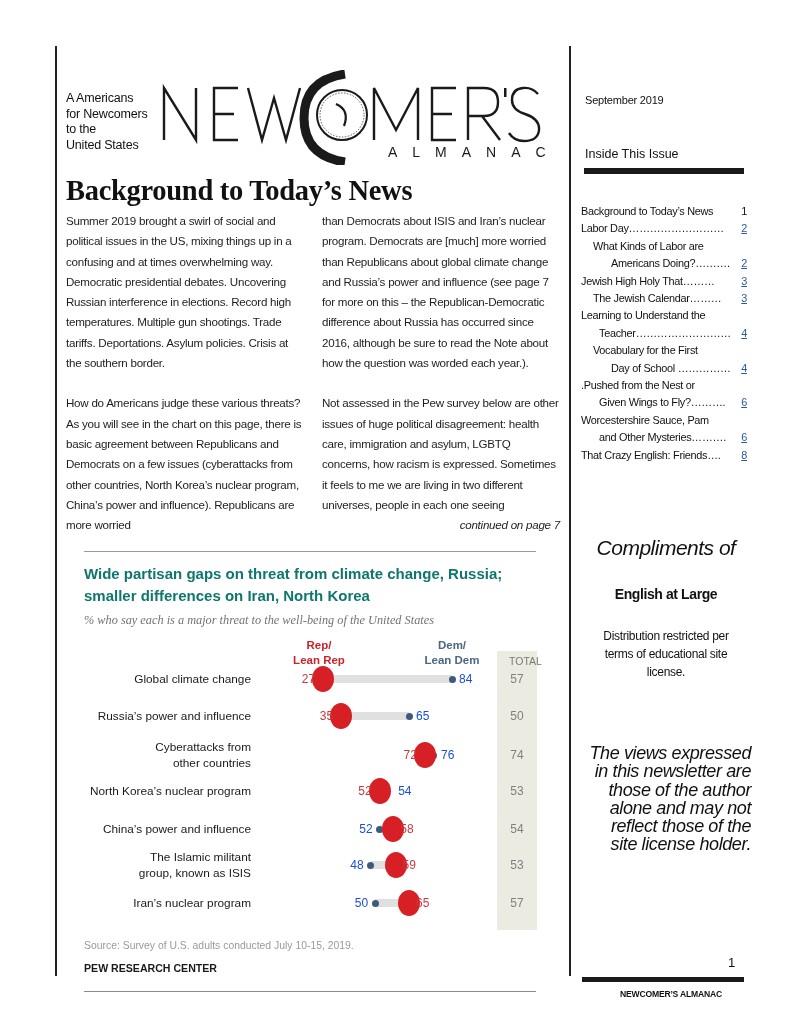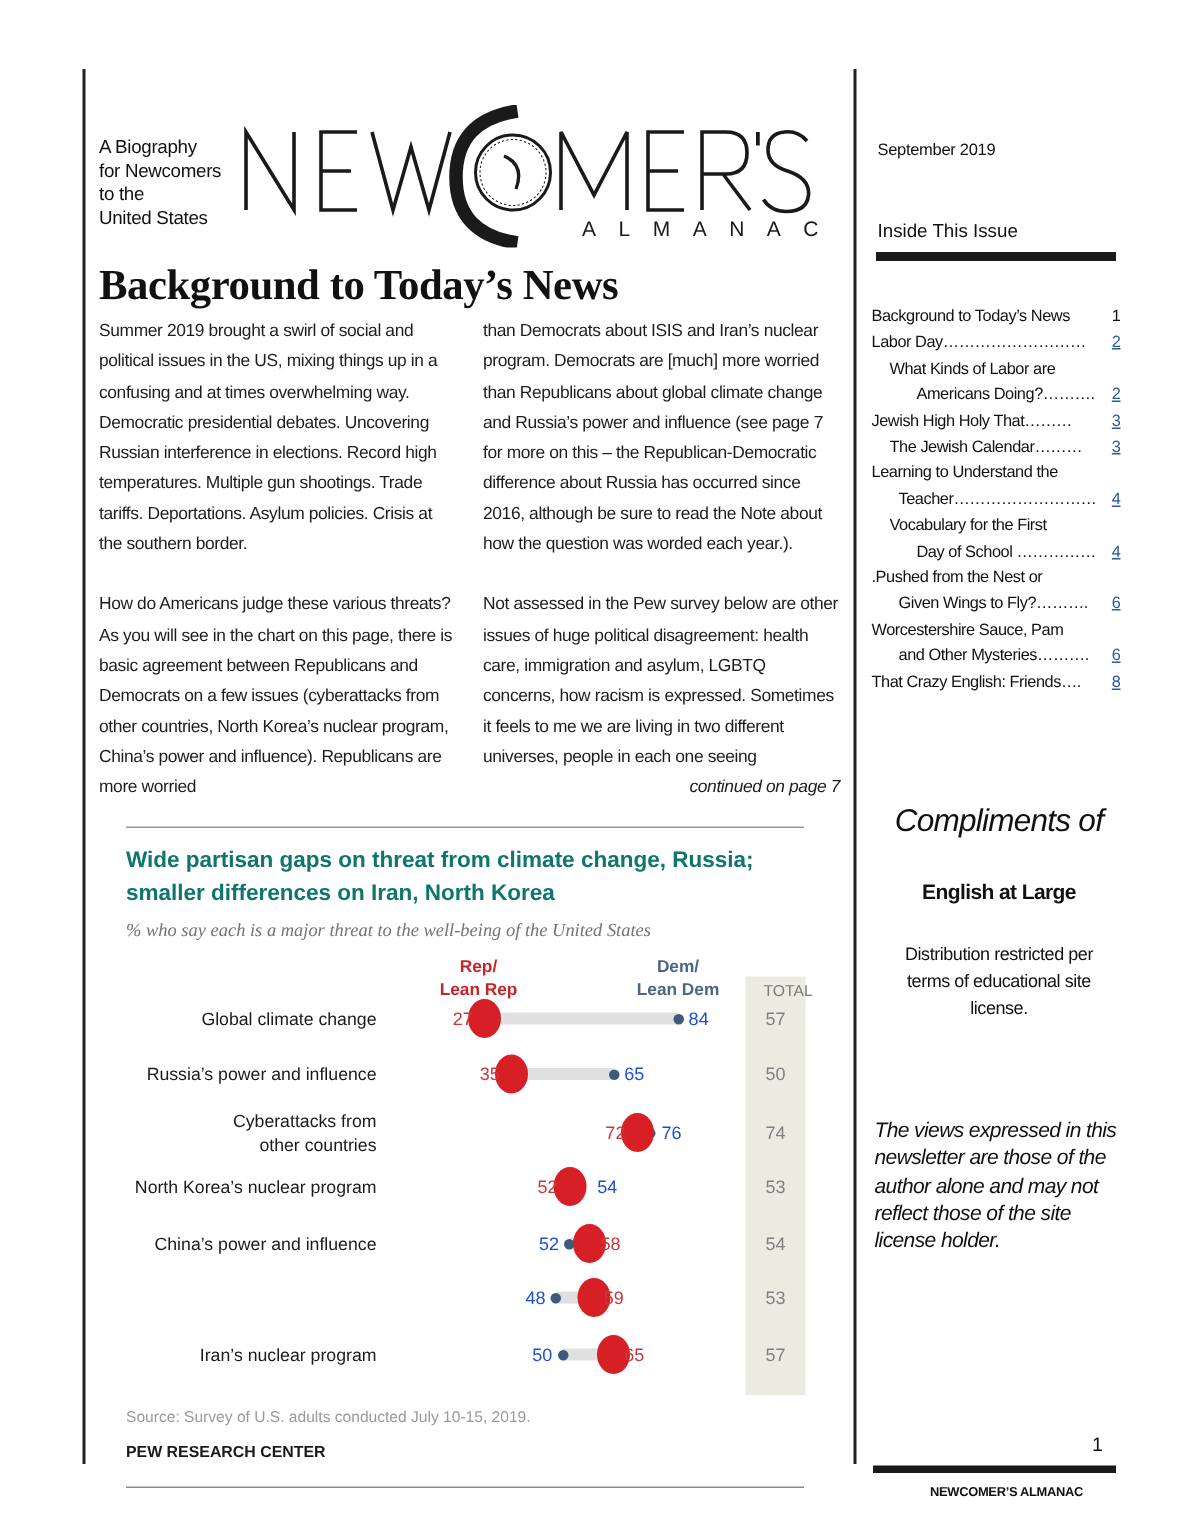--- a/index.html
+++ b/index.html
@@ -59,34 +59,34 @@
     .toc-pg { position: absolute; right: 4px; top: 0; }
     .toc-pg.link { color: #2a5a9a; text-decoration: underline; }
     .toc-pg.plain { color: #111; }
     .ind1 { padding-left: 12px; }
     .ind2 { padding-left: 30px; }
     .ind3 { padding-left: 18px; }
 
     .compliments { left: 572px; top: 536px; width: 188px; text-align: center; font-style: italic; font-size: 21px; color: #111; letter-spacing: -0.5px; }
     .sponsor { left: 572px; top: 586px; width: 188px; text-align: center; font-weight: 700; font-size: 14px; color: #111; letter-spacing: -0.4px; }
     .distribution { left: 590px; top: 627px; width: 152px; text-align: center; font-size: 12px; line-height: 18px; color: #111; letter-spacing: -0.3px; }
-    .disclaimer { left: 583px; top: 744px; width: 168px; text-align: left; font-style: italic; font-size: 14px; line-height: 18.3px; color: #111; letter-spacing: -0.4px; }
+    .disclaimer { left: 583px; top: 744px; width: 168px; text-align: right; font-style: italic; font-size: 18px; line-height: 18.3px; color: #111; letter-spacing: -0.4px; }
 
     .page-num { left: 728px; top: 955px; font-size: 13px; color: #111; }
     .footer-bar { left: 582px; top: 977px; width: 162px; height: 5px; background: #1a1a1a; }
     .footer-name { left: 620px; top: 989px; font-weight: 700; font-size: 8.6px; color: #111; letter-spacing: -0.2px; }
   </style>
 </head>
 <body>
 
 <div class="abs left-rule"></div>
 <div class="abs col-rule"></div>
 
 <div class="abs tagline">
-  <div>A Biography</div>
+  <div>A Americans</div>
   <div>for Newcomers</div>
   <div>to the</div>
   <div>United States</div>
 </div>
 
 <div class="abs logo">
   <svg width="390" height="95" viewBox="0 0 390 95">
     <g fill="none" stroke="#1a1a1a" stroke-width="2.4">
 
       <path d="M4 70 L4 18 L36 70 L36 18"></path>
@@ -192,20 +192,24 @@
         <div>China’s power and influence</div>
       </div>
       <div class="bar" style="left: 295.676px; width: 13.578px; top: 15px;"></div>
       <div class="dot-dem" style="left: 292.176px; top: 15.5px;"></div>
       <div class="dot-rep" style="left: 298.254px; top: 6px;"></div>
       <div class="val val-rep" style="top: 12px; left: 316.254px;">58</div>
       <div class="val val-dem" style="top: 12px; right: 171.324px;">52</div>
       <div class="val-total" style="top: 12px;">54</div>
     </div>
     <div class="row" style="top: 846px;">
+      <div class="row-label" style="top: 3px;">
+        <div>The Islamic militant</div>
+        <div>group, known as ISIS</div>
+      </div>
       <div class="bar" style="left: 286.624px; width: 24.893px; top: 15px;"></div>
       <div class="dot-dem" style="left: 283.124px; top: 15.5px;"></div>
       <div class="dot-rep" style="left: 300.517px; top: 6px;"></div>
       <div class="val val-rep" style="top: 12px; left: 318.517px;">59</div>
       <div class="val val-dem" style="top: 12px; right: 180.376px; margin-left: 20px;">48</div>
       <div class="val-total" style="top: 12px;">53</div>
     </div>
     <div class="row" style="top: 884px;">
       <div class="row-label" style="top: 11px;">
         <div>Iran’s nuclear program</div>

